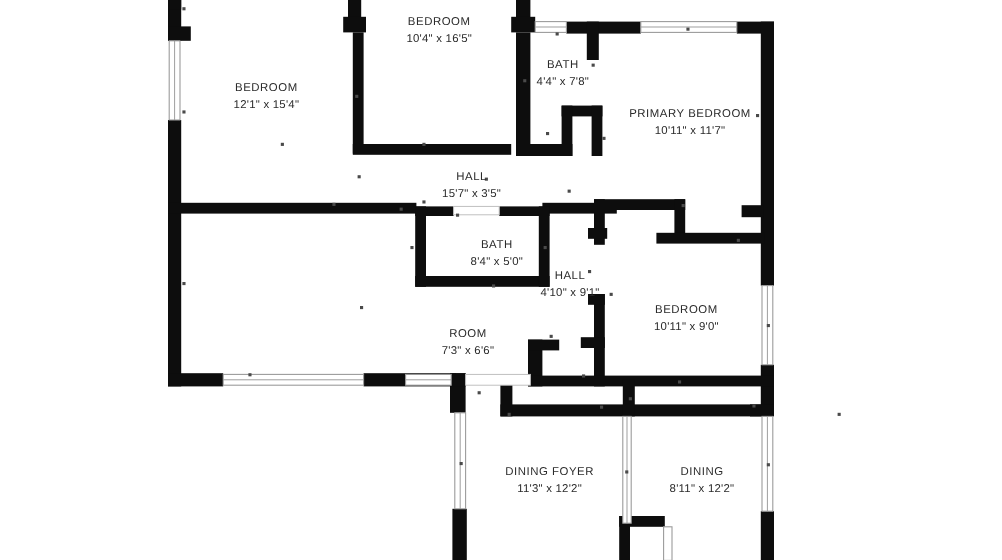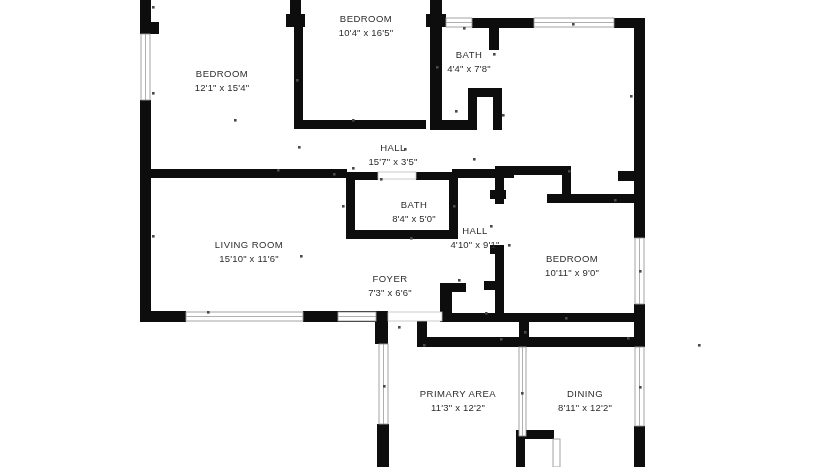--- a/index.html
+++ b/index.html
@@ -243,53 +243,53 @@
   <div class="room-label" style="left:366px; top:26px;">
     <span class="rl-name">BEDROOM</span>
     <span class="rl-dims">10'4" x 16'5"</span>
   </div>
 
   <div class="room-label" style="left:469px; top:62px;">
     <span class="rl-name">BATH</span>
     <span class="rl-dims">4'4" x 7'8"</span>
   </div>
 
+  <div class="room-label" style="left:575px; top:103px;">
+    <span class="rl-name">PRIMARY BEDROOM</span>
+    <span class="rl-dims">10'11" x 11'7"</span>
+  </div>
 
   <div class="room-label" style="left:393px; top:155px;">
     <span class="rl-name">HALL</span>
     <span class="rl-dims">15'7" x 3'5"</span>
   </div>
 
   <div class="room-label" style="left:414px; top:212px;">
     <span class="rl-name">BATH</span>
     <span class="rl-dims">8'4" x 5'0"</span>
   </div>
 
   <div class="room-label" style="left:475px; top:238px;">
     <span class="rl-name">HALL</span>
     <span class="rl-dims">4'10" x 9'1"</span>
   </div>
 
-  <div class="room-label" style="left:249px; top:252px;">
-    <span class="rl-name">LIVING ROOM</span>
-    <span class="rl-dims">15'10" x 11'6"</span>
-  </div>
 
   <div class="room-label" style="left:390px; top:286px;">
-    <span class="rl-name">FOYER</span>
+    <span class="rl-name">ROOM</span>
     <span class="rl-dims">7'3" x 6'6"</span>
   </div>
 
   <div class="room-label" style="left:572px; top:266px;">
     <span class="rl-name">BEDROOM</span>
     <span class="rl-dims">10'11" x 9'0"</span>
   </div>
 
   <div class="room-label" style="left:458px; top:401px;">
-    <span class="rl-name">PRIMARY AREA</span>
+    <span class="rl-name">DINING FOYER</span>
     <span class="rl-dims">11'3" x 12'2"</span>
   </div>
 
   <div class="room-label" style="left:585px; top:401px;">
     <span class="rl-name">DINING</span>
     <span class="rl-dims">8'11" x 12'2"</span>
   </div>
 
 </div>
 

